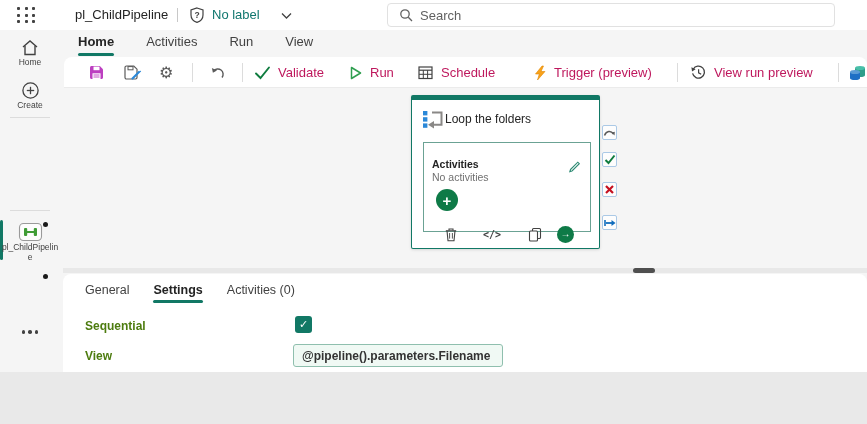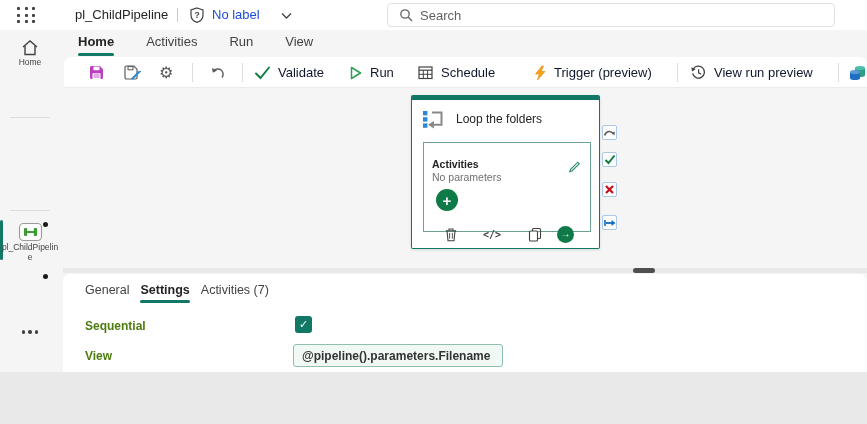--- a/index.html
+++ b/index.html
@@ -9,78 +9,78 @@
     background:#f5f5f5; font-family:"Liberation Sans","DejaVu Sans",sans-serif; color:#242424;
   }
   
   .topbar { position:absolute; left:0; top:0; width:867px; height:30px; background:#fff; }
   .waffle { position:absolute; left:17px; top:7px; width:20px; height:17px;
     display:grid; grid-template-columns:repeat(3,1fr); grid-template-rows:repeat(3,1fr); gap:3px; cursor:pointer;}
   .waffle i { width:3px; height:3px; background:#424242; border-radius:1px; }
   .tb-title { position:absolute; left:75px; top:7px; font-size:13px; color:#242424; }
   .tb-div { position:absolute; left:177px; top:8px; width:1px; height:14px; background:#c8c8c8; }
   .tb-shield { position:absolute; left:188px; top:6px; }
-  .tb-label { position:absolute; left:212px; top:7px; font-size:13px; color:#1d4ed8; cursor:pointer;}
+  .tb-label { position:absolute; left:212px; top:7px; font-size:13px; color:#0f766e; cursor:pointer;}
   .tb-chev { position:absolute; left:281px; top:12px; }
   .searchbox { position:absolute; left:387px; top:3px; width:448px; height:24px;
     background:#fff; border:1px solid #e1e1e1; border-radius:4px; }
   .searchbox input { position:absolute; left:32px; top:1px; width:400px; height:20px; border:none; outline:none;
     font-size:13px; color:#4c1d95; background:transparent; font-family:inherit;}
   .searchbox input::placeholder { color:#616161; }
   .search-glyph { position:absolute; left:11px; top:4px; }
   
   .menutabs { position:absolute; left:78px; top:34px; display:flex; gap:32px; height:22px; }
   .mtab { font-size:13px; color:#424242; cursor:pointer; position:relative; padding-bottom:5px;}
   .mtab.active { font-weight:700; color:#242424; }
   .mtab.active::after { content:""; position:absolute; left:0; right:0; bottom:0; height:3px; background:#117865; border-radius:2px;}
   
   .ribbon { position:absolute; left:64px; top:57px; width:803px; height:31px; background:#fff;
     border-radius:8px 8px 0 0; border-bottom:1px solid #ebebeb; }
   .rb-abs { position:absolute; top:0; height:31px; display:flex; align-items:center; gap:7px; cursor:pointer;}
-  .rb-label { font-size:13px; color:#0f172a; white-space:nowrap; }
+  .rb-label { font-size:13px; color:#be185d; white-space:nowrap; }
   .rb-div { position:absolute; top:6px; width:1px; height:19px; background:#dcdcdc; }
   .gear-glyph { font-family:"DejaVu Sans",sans-serif; font-size:16px; color:#5a5a5a; line-height:1;}
   
   .sidebar { position:absolute; left:0; top:30px; width:60px; height:394px; }
   .sb-item { position:absolute; left:0; width:60px; text-align:center; cursor:pointer;}
   .sb-label { width:58px; margin:0 auto; font-size:8.5px; line-height:10px; color:#424242;
     word-break:break-all; text-align:center;}
   .sb-div { position:absolute; left:10px; width:40px; height:1px; background:#dcdcdc; }
   .sb-select { position:absolute; left:0; width:3px; height:40px; background:#117865; border-radius:2px;}
   .sb-dot { position:absolute; width:5px; height:5px; border-radius:50%; background:#1a1a1a; }
   .more-dots { display:flex; gap:3px; justify-content:center; }
   .more-dots i { width:3.5px; height:3.5px; border-radius:50%; background:#424242; }
   
   .activity {
     position:absolute; left:411px; top:95px; width:189px; height:154px; background:#fff;
     border:1px solid #117865; border-top:5px solid #117865; border-radius:2px;
     box-shadow:0 1px 3px rgba(0,0,0,.12); cursor:pointer;
   }
-  .act-head { position:absolute; left:10px; top:8px; display:flex; align-items:center; gap:11px;}
+  .act-head { position:absolute; left:10px; top:8px; display:flex; align-items:center; }
   .act-title { font-size:12px; color:#242424; }
   .act-inner { position:absolute; left:11px; right:8px; top:42px; height:90px;
     border:1px solid #6ba294; background:#fff; }
   .act-activities { position:absolute; left:8px; top:15px; font-size:10.5px; font-weight:700; color:#242424;}
   .act-noact { position:absolute; left:8px; top:28px; font-size:10.5px; color:#707070;}
   .act-pencil { position:absolute; right:8px; top:14px; cursor:pointer;}
   .act-plus { position:absolute; left:12px; top:46px; width:22px; height:22px; border-radius:50%;
     background:#0e7a47; color:#fff; font-size:15px; font-weight:700; display:flex; align-items:center;
     justify-content:center; line-height:1; cursor:pointer;}
   .act-foot-ic { position:absolute; bottom:5px; height:18px; display:flex; align-items:center; cursor:pointer;}
   .code-glyph { font-family:"DejaVu Sans Mono",monospace; font-size:10px; font-weight:600; color:#424242;}
   .go-circle { width:17px; height:17px; border-radius:50%; background:#0e7a47; color:#fff; font-size:10px;
     display:flex; align-items:center; justify-content:center; line-height:1;}
   .connector { position:absolute; left:602px; width:15px; height:15px; background:#fdfdfd;
     border:1px solid #abc9e6; border-radius:2px; display:flex; align-items:center; justify-content:center; cursor:pointer;}
   
   .strip { position:absolute; left:63px; top:268px; width:804px; height:5px; background:#e8e8e8; }
   .strip-handle { position:absolute; left:570px; top:0; width:22px; height:5px; background:#4f4f4f; border-radius:2.5px; cursor:row-resize;}
   
   .panel { position:absolute; left:63px; top:274px; width:804px; height:140px; background:#fff; border-radius:8px; }
-  .ptabs { position:absolute; left:22px; top:9px; display:flex; gap:11px; }
+  .ptabs { position:absolute; left:22px; top:9px; display:flex; gap:24px; }
   .ptab { font-size:12.5px; color:#424242; cursor:pointer; padding-bottom:6px; position:relative;}
   .ptab.active { font-weight:700; color:#242424; }
   .ptab.active::after { content:""; position:absolute; left:0; right:0; bottom:0; height:3px; background:#117865; border-radius:2px;}
   .fld-label { position:absolute; left:22px; font-size:12px; font-weight:700; color:#4d7c0f; }
   .chk { position:absolute; left:232px; top:42px; width:17px; height:17px; background:#117865; border-radius:3px;
     color:#fff; font-size:11px; display:flex; align-items:center; justify-content:center; cursor:pointer;}
   .items-input { position:absolute; left:230px; top:70px; width:210px; height:23px; background:#f0f9f4;
     border:1px solid #8fbfae; border-radius:3px; font-size:12px; font-weight:600; color:#333;
     padding:0 8px; font-family:inherit; outline:none;}
   svg { display:block; }
@@ -232,20 +232,28 @@
   </div>
 
   <div class="sidebar">
     <div class="sb-item" style="top:8px;">
       <svg width="20" height="19" viewBox="0 0 20 19" style="margin:0 auto;">
         <path d="M3 9 L10 3 L17 9" fill="none" stroke="#424242" stroke-width="1.4"></path>
         <path d="M5 7.8 V16.5 H15 V7.8" fill="none" stroke="#424242" stroke-width="1.4"></path>
       </svg>
       <div class="sb-label">Home</div>
     </div>
+    <div class="sb-item" style="top:51px;">
+      <svg width="19" height="19" viewBox="0 0 19 19" style="margin:0 auto;">
+        <circle cx="9.5" cy="9.5" r="7.6" fill="none" stroke="#424242" stroke-width="1.3"></circle>
+        <line x1="9.5" y1="5.8" x2="9.5" y2="13.2" stroke="#424242" stroke-width="1.3"></line>
+        <line x1="5.8" y1="9.5" x2="13.2" y2="9.5" stroke="#424242" stroke-width="1.3"></line>
+      </svg>
+      <div class="sb-label">Create</div>
+    </div>
     <div class="sb-div" style="top:87px;"></div>
     <div class="sb-div" style="top:180px;"></div>
     <div class="sb-select" style="top:190px;"></div>
     <div class="sb-item" style="top:192px;">
       <svg width="25" height="20" viewBox="0 0 25 20" style="margin:0 auto;">
         <rect x="1.5" y="1.5" width="22" height="17" rx="4" fill="#fdfdfd" stroke="#9a9a9a" stroke-width="1.1"></rect>
         <rect x="6" y="6" width="3.2" height="8" rx="1" fill="#3f9c35"></rect>
         <rect x="15.8" y="6" width="3.2" height="8" rx="1" fill="#3f9c35"></rect>
         <rect x="8.5" y="9" width="8" height="2" fill="#3f9c35"></rect>
       </svg>
@@ -277,21 +285,21 @@
           <rect x="1" y="9.2" width="4.4" height="4.4" fill="#2b88d8"></rect>
           <rect x="1" y="15.4" width="4.4" height="4.4" fill="#2b88d8"></rect>
           <path d="M10 4.5 H19.5 V16.8 H11" fill="none" stroke="#8a8886" stroke-width="2"></path>
           <polygon points="12,13 6,16.8 12,20.6" fill="#8a8886"></polygon>
         </svg>
       </span>
       <span class="act-title">Loop the folders</span>
     </div>
     <div class="act-inner">
       <div class="act-activities">Activities</div>
-      <div class="act-noact">No parameters</div>
+      <div class="act-noact">No activities</div>
       <span class="act-pencil">
         <svg width="16" height="16" viewBox="0 0 16 16">
           <path d="M4.5 12.5 L11.8 5.2 L13.3 6.7 L6 14 L3.8 14.6 Z" fill="none" stroke="#2e8b74" stroke-width="1.1"></path>
         </svg>
       </span>
       <div class="act-plus">+</div>
     </div>
     <div class="act-foot-ic" style="left:32px;">
       <svg width="14" height="15" viewBox="0 0 14 15">
         <path d="M5 3.5 V2 H9 V3.5" fill="none" stroke="#424242" stroke-width="1.1"></path>
@@ -341,21 +349,21 @@
   </div>
 
   <div class="strip">
     <div class="strip-handle"></div>
   </div>
 
   <div class="panel">
     <div class="ptabs">
       <div class="ptab">General</div>
       <div class="ptab active">Settings</div>
-      <div class="ptab">Activities (7)</div>
+      <div class="ptab">Activities (0)</div>
     </div>
     <div class="fld-label" style="top:45px;">Sequential</div>
     <div class="chk">
       <span>✓</span>
     </div>
     <div class="fld-label" style="top:75px;">View</div>
     <input class="items-input" type="text" value="@pipeline().parameters.Filename" style="">
   </div>
 
 </div>

